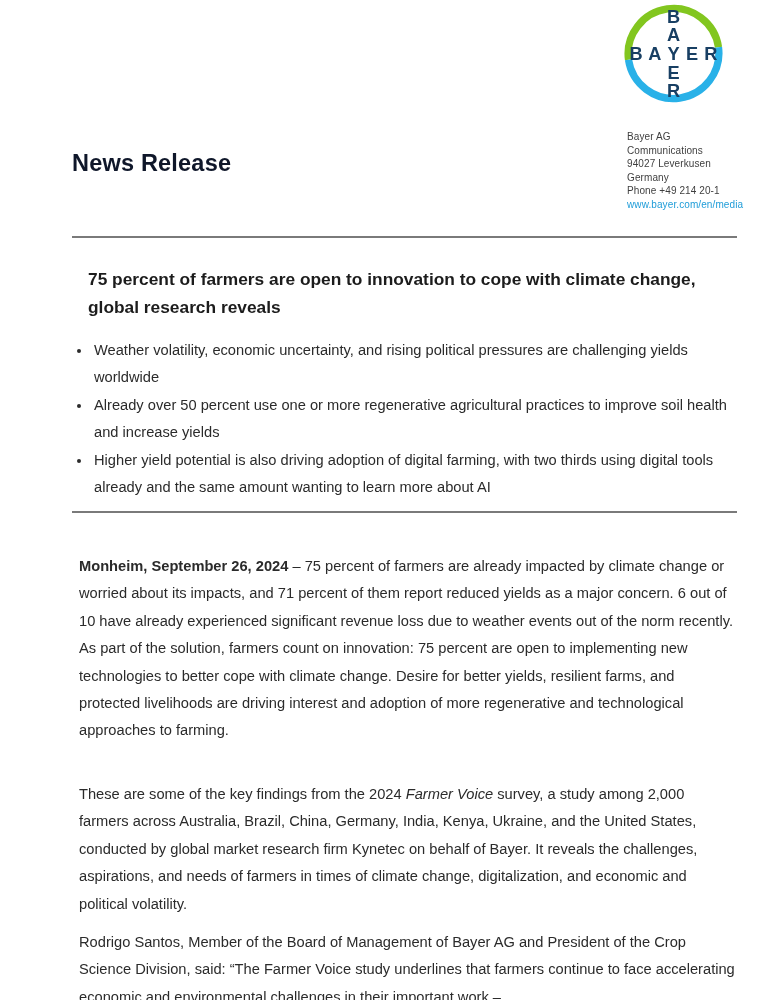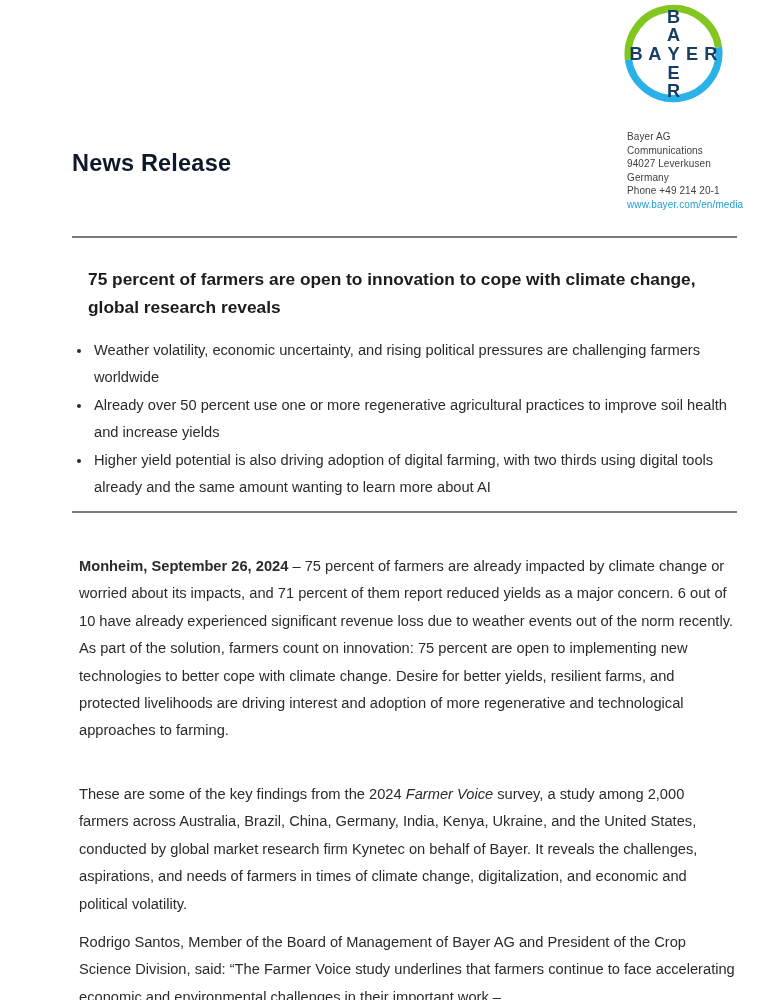--- a/index.html
+++ b/index.html
@@ -129,21 +129,21 @@
     <a href="#" style="color:#1E9CD8;">www.bayer.com/en/media</a>
   </div>
 
   <div class="masthead" style="color:#0f172a;">News Release</div>
 
   <div class="rule rule-top"></div>
 
   <h1 class="headline">75 percent of farmers are open to innovation to cope with climate change, global research reveals</h1>
 
   <ul class="bullets">
-    <li>Weather volatility, economic uncertainty, and rising political pressures are challenging farmers worldwide</li>
+    <li>Weather volatility, economic uncertainty, and rising political pressures are challenging yields worldwide</li>
     <li>Already over 50 percent use one or more regenerative agricultural practices to improve soil health and increase yields</li>
     <li>Higher yield potential is also driving adoption of digital farming, with two thirds using digital tools already and the same amount wanting to learn more about AI</li>
   </ul>
 
   <div class="rule rule-mid"></div>
 
   <p class="para para-1"><span class="dateline">Monheim, September 26, 2024</span><span> – 75 percent of farmers are already impacted by climate change or worried about its impacts, and 71 percent of them report reduced yields as a major concern. 6 out of 10 have already experienced significant revenue loss due to weather events out of the norm recently. As part of the solution, farmers count on innovation: 75 percent are open to implementing new technologies to better cope with climate change. Desire for better yields, resilient farms, and protected livelihoods are driving interest and adoption of more regenerative and technological approaches to farming.</span></p>
 
   <p class="para para-2"><span>These are some of the key findings from the 2024 </span><span class="ital">Farmer Voice</span><span> survey, a study among 2,000 farmers across Australia, Brazil, China, Germany, India, Kenya, Ukraine, and the United States, conducted by global market research firm Kynetec on behalf of Bayer. It reveals the challenges, aspirations, and needs of farmers in times of climate change, digitalization, and economic and political volatility.</span></p>
 

